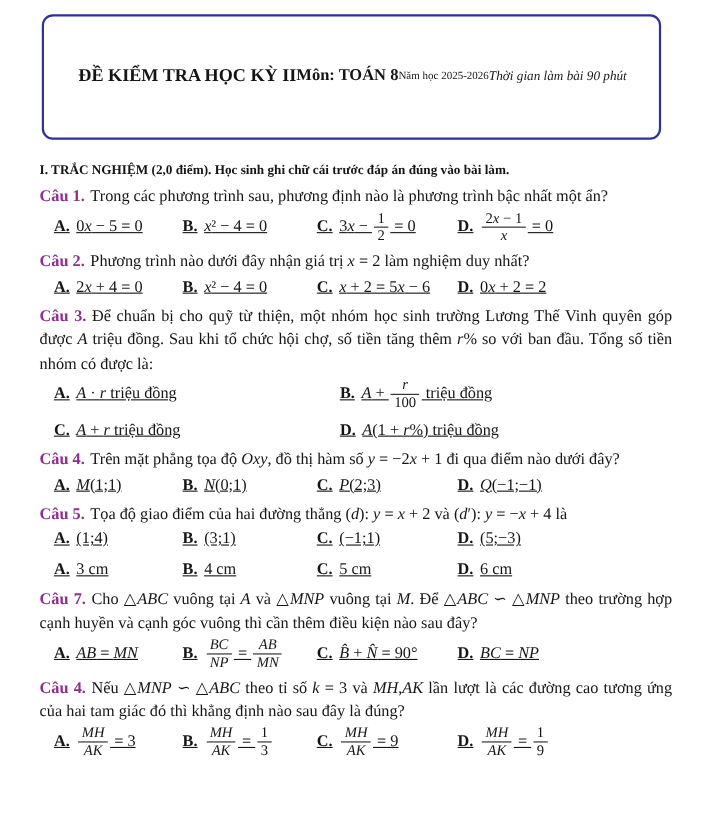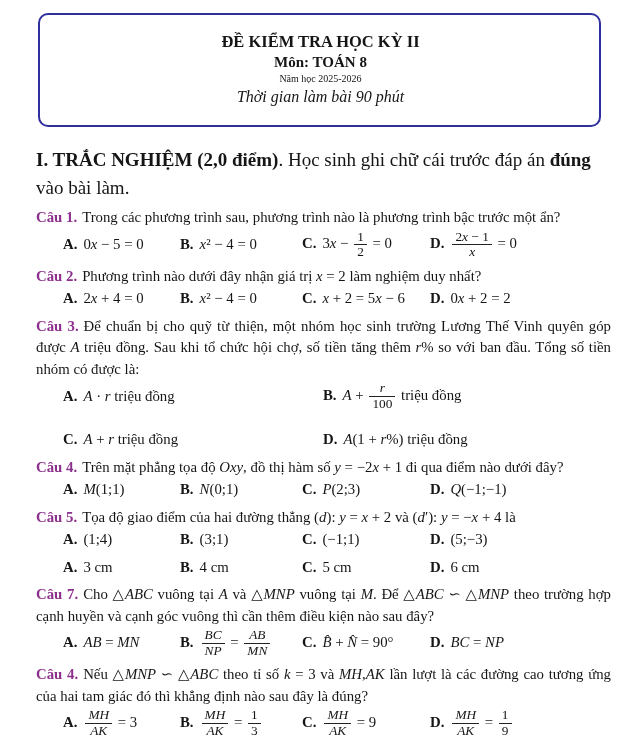--- a/index.html
+++ b/index.html
@@ -28,39 +28,39 @@
   .header-left{
     flex:1.18;display:flex;flex-direction:column;
     align-items:center;justify-content:space-between;
   }
   .logo svg{display:block;}
   .logo .tri-outer{stroke:var(--logo,#1f25a8);}
   .school{
     font-weight:bold;font-size:13.6px;white-space:nowrap;letter-spacing:.1px;
   }
   .header-right{
-    flex:1;display:flex;flex-direction:column;
+    flex:1;display:flex;flex-direction:row;
     align-items:center;justify-content:center;text-align:center;
   }
   .exam-title{font-size:16.5px;font-weight:bold;line-height:1.25;}
   .exam-subject{font-size:15px;font-weight:bold;line-height:1.3;}
   .exam-year{font-size:10px;line-height:1.35;}
-  .exam-duration{font-size:16px;font-style:italic;line-height:1.35;}
+  .exam-duration{font-size:12px;font-style:italic;line-height:1.35;}
 
   
-  .section-heading{margin-top:19px;font-size:19px;line-height:1.45;}
+  .section-heading{margin-top:19px;font-size:12px;line-height:1.45;font-weight:bold;}
   .question{margin-top:6px;font-size:14.8px;line-height:1.45;}
   .q-text{text-align:justify;}
   .q-label{color:var(--accent);font-weight:bold;padding-right:5px;}
   .options{
-    margin:1px 0 0 27px;
-    display:grid;align-items:center;
+    margin:1px 0 0 13px;
+    display:grid;align-items:center;text-decoration:underline;
   }
   .cols4{grid-template-columns:117px 122px 128px auto;}
-  .cols2{grid-template-columns:260px auto;row-gap:18px;}
+  .cols2{grid-template-columns:260px auto;row-gap:7px;}
   .opt{white-space:nowrap;}
   .opt-label{font-weight:bold;padding-right:6px;}
   i{font-style:italic;}
 
   
   .frac{
     display:inline-flex;flex-direction:column;
     text-align:center;vertical-align:middle;
     margin:0 2px;font-size:0.9em;
   }
@@ -80,21 +80,21 @@
       <div class="exam-duration">Thời gian làm bài 90 phút</div>
     </div>
   </div>
 
   <div class="section-heading">
     <b>I. TRẮC NGHIỆM (2,0 điểm)</b><span>. Học sinh ghi chữ cái trước đáp án </span><b>đúng</b><span> vào bài làm.</span>
   </div>
 
   <div class="question">
     <div class="q-text">
-      <b class="q-label">Câu 1.</b><span>Trong các phương trình sau, phương trình nào là phương trình bậc trước một ẩn?</span>
+      <b class="q-label">Câu 1.</b><span>Trong các phương trình sau, phương định nào là phương trình bậc nhất một ẩn?</span>
     </div>
     <div class="options cols4">
       <div class="opt"><b class="opt-label">A.</b><span class="opt-body">0<i>x</i> − 5 = 0</span></div>
       <div class="opt"><b class="opt-label">B.</b><span class="opt-body"><i>x</i>² − 4 = 0</span></div>
       <div class="opt"><b class="opt-label">C.</b><span class="opt-body">3<i>x</i> − <span class="frac">
               <span class="num">1</span>
               <span class="den">2</span>
             </span> = 0</span></div>
       <div class="opt"><b class="opt-label">D.</b><span class="opt-body"><span class="frac">
               <span class="num">2<i>x</i> − 1</span>

